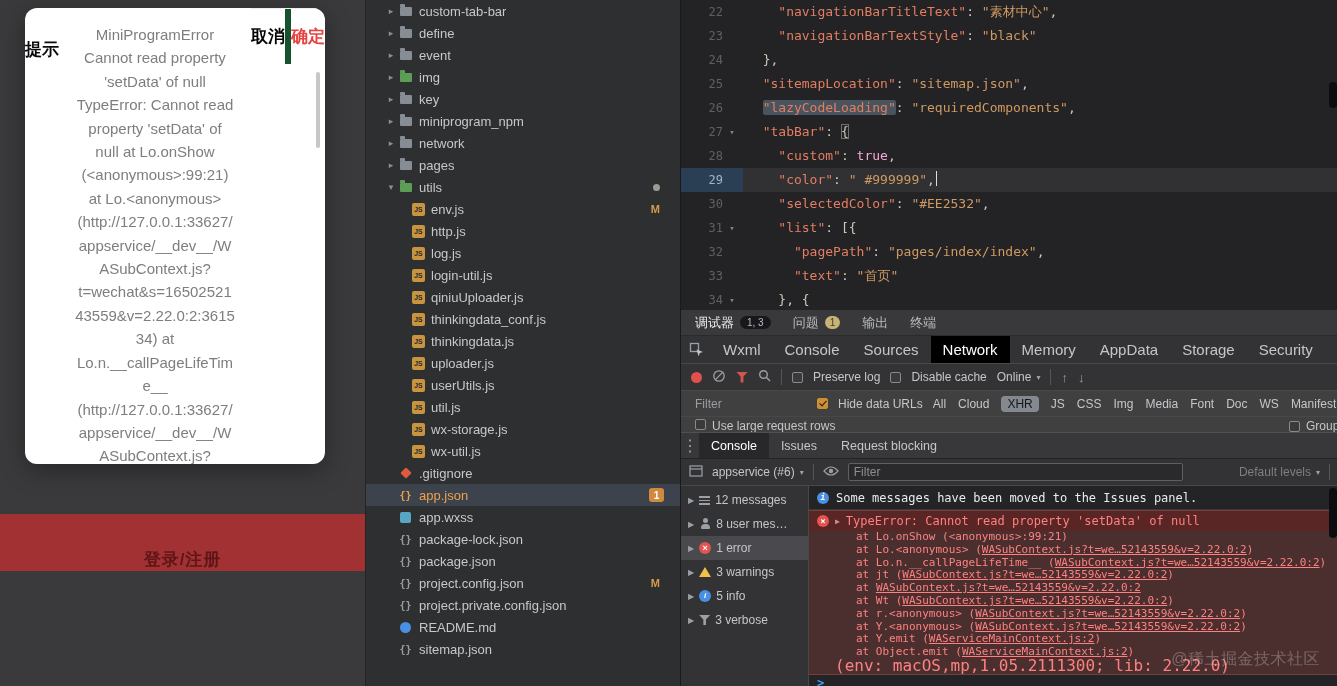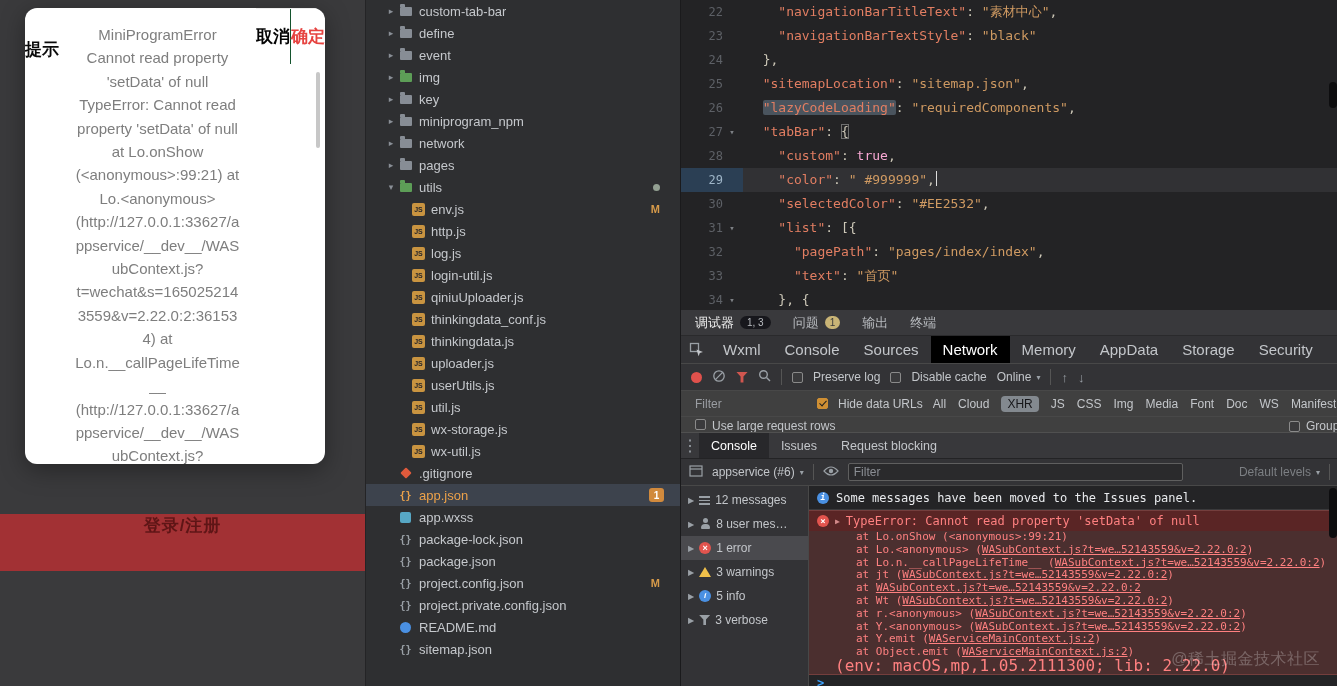--- a/index.html
+++ b/index.html
@@ -1,29 +1,29 @@
 <!DOCTYPE html>
 <html><head>
 <meta charset="utf-8">
 <style>
 *{margin:0;padding:0;box-sizing:border-box}
 html,body{width:1337px;height:686px;overflow:hidden;background:#2d2e30;font-family:"Liberation Sans",sans-serif}
 #canvas{position:absolute;left:0;top:0;width:1337px;height:686px;overflow:hidden}
 
 
 .simulator{position:absolute;left:0;top:0;width:365px;height:686px;background:#3a3a3c;overflow:hidden}
-.sim-login-bar{position:absolute;left:0;top:514px;width:365px;height:57px;background:#a23134;display:flex;align-items:flex-start;justify-content:center}
+.sim-login-bar{position:absolute;left:0;top:514px;width:365px;height:57px;background:#a23134;display:flex;align-items:flex-end;justify-content:center}
 .sim-login-text{color:#5e1516;font-size:17px;font-weight:bold;letter-spacing:1px}
 .dialog{position:absolute;left:25px;top:8px;width:300px;height:456px;background:#ffffff;border-radius:12px;display:flex;flex-direction:row;box-shadow:0 6px 24px rgba(0,0,0,.35);overflow:hidden}
 .dialog-title{margin-top:30px;text-align:center;font-size:17px;font-weight:bold;color:#0a0a0a}
 .dialog-message{flex:1;margin-top:15px;padding:0 16px;font-size:15px;line-height:23.4px;color:#7e7e7e;text-align:center;overflow:hidden;overflow-wrap:anywhere}
 .dialog-scrollbar{position:absolute;right:5px;top:64px;width:4px;height:76px;background:#c7c7c7;border-radius:2px}
 .dialog-buttons{height:56px;border-top:1px solid #ececec;display:flex;flex:none}
 .dialog-btn{flex:1;display:flex;align-items:center;justify-content:center;font-size:17px;font-weight:bold;cursor:pointer}
-.dialog-btn.cancel{color:#030303;border-right:1px solid #14532d}
+.dialog-btn.cancel{color:#030303;border-right:6px solid #14532d}
 .dialog-btn.confirm{color:#e64340}
 
 
 .explorer{position:absolute;left:365px;top:0;width:315px;height:686px;background:#2e2f31;overflow:hidden;border-left:1px solid #242426}
 .tree-row{height:22px;display:flex;align-items:center;color:#c5c8cc;font-size:13px;position:relative;white-space:nowrap}
 .tree-row.selected{background:#3d434d;color:#eda24a}
 .tree-chev{width:14px;flex:none;margin-left:18px;color:#8a8f96;font-size:9px;text-align:center}
 .tree-row.lvl1 .tree-chev{margin-left:32px}
 .ticon{width:15px;height:14px;margin-right:6px;flex:none;display:flex;align-items:center;justify-content:center;position:relative}
 .icon-folder i,.icon-folder-img i,.icon-folder-open i{display:block;width:12px;height:9px;background:#878d95;border-radius:1px;position:relative}

